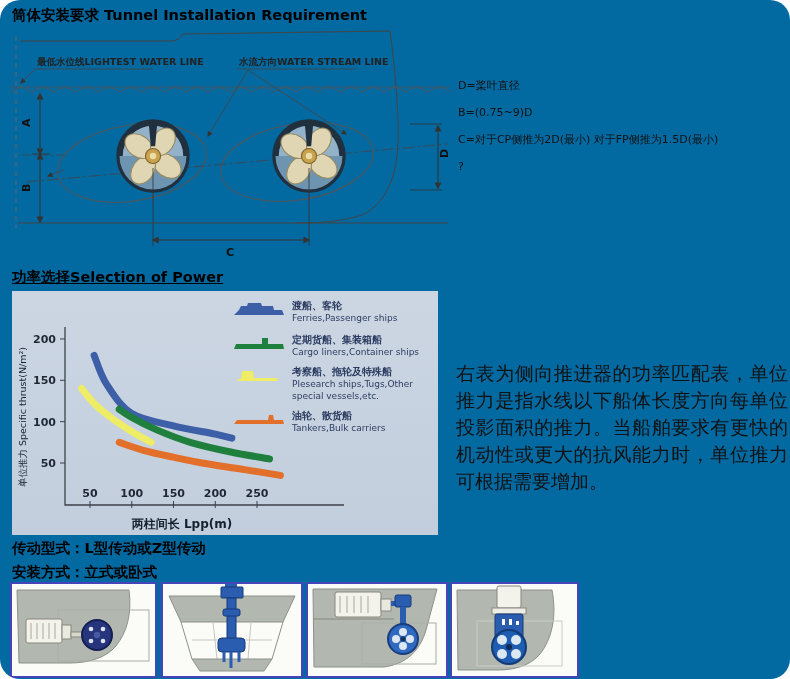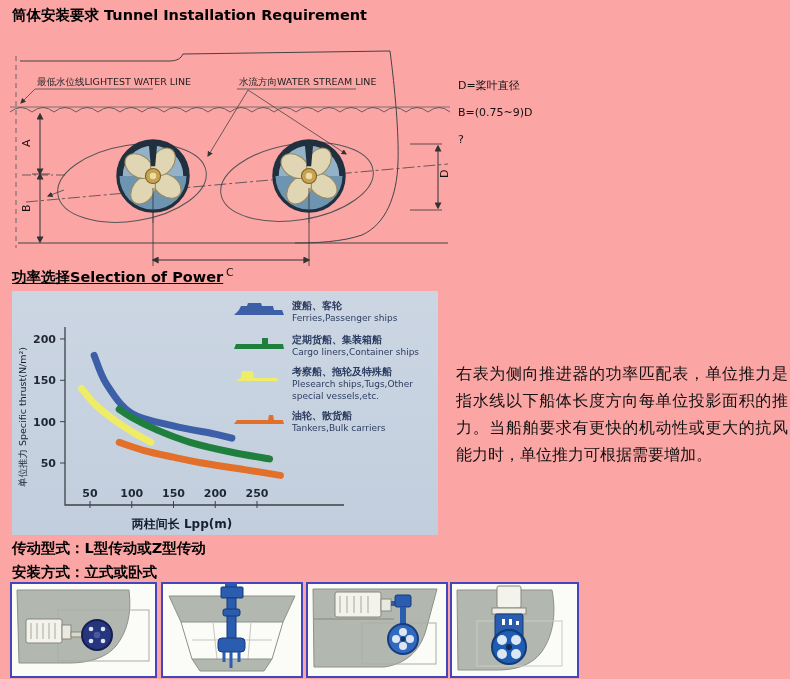--- a/index.html
+++ b/index.html
@@ -1,27 +1,27 @@
 <!DOCTYPE html>
 <html><head>
 <meta charset="utf-8">
 <style>
   html,body{margin:0;padding:0;background:#ffffff;}
-  #root{position:relative;width:790px;height:679px;background:#fca5a5;
-        font-family:"DejaVu Sans","Liberation Sans",sans-serif;overflow:hidden;color:#000;}
+  #root{position:relative;width:790px;height:679px;background:#0369a1;
+        font-family:"DejaVu Sans","Liberation Sans",sans-serif;overflow:hidden;color:#000;border-radius:20px;}
   .h{position:absolute;font-weight:bold;font-size:14.5px;color:#000;white-space:nowrap;}
   #title1{left:12px;top:6px;}
   #title2{left:12px;top:268px;text-decoration:underline;}
   #title3{left:12px;top:539px;}
   #title4{left:12px;top:563px;}
-  #diagram-wrap{position:absolute;left:10px;top:44px;width:444px;height:236px;}
+  #diagram-wrap{position:absolute;left:10px;top:24px;width:444px;height:236px;font-weight:bold;}
   #formulas{position:absolute;left:458px;top:72px;width:328px;font-size:11px;line-height:27px;color:#111;}
   #chart-wrap{position:absolute;left:12px;top:291px;width:426px;height:244px;}
   #power-chart{display:block;}
-  #note{position:absolute;left:456px;top:360px;width:332px;font-size:16px;line-height:27px;color:#111;text-align:justify;}
+  #note{position:absolute;left:456px;top:360px;width:332px;font-size:19px;line-height:27px;color:#111;text-align:justify;}
   .panel{position:absolute;top:582px;height:96px;border:2px solid #4444bb;background:#fff;box-sizing:border-box;}
   .panel svg{display:block;width:100%;height:100%;}
   #panel1{left:10px;width:147px;}
   #panel2{left:161px;width:142px;}
   #panel3{left:306px;width:142px;}
   #panel4{left:450px;width:129px;}
   
   .dlabel{font-size:9.5px;fill:#222;}
   .dim{font-size:11px;fill:#111;}
   
@@ -117,20 +117,21 @@
         <path d="M299,144 V222" stroke-width="0.8"></path>
         <path d="M143,216 H299" marker-start="url(#arr)" marker-end="url(#arr)"></path>
         <text class="dim" x="216" y="232" stroke="none" fill="#111">C</text>
       </g>
     </svg>
   </div>
 
   <div id="formulas">
     <div>D=桨叶直径</div>
     <div>B=(0.75~9)D</div>
+    <div>C=对于CP侧推为2D(最小) 对于FP侧推为1.5D(最小)</div>
     <div>?</div>
   </div>
 
   <div class="h" id="title2">功率选择Selection of Power</div>
 
   <div id="chart-wrap">
     <svg id="power-chart" width="426" height="244" viewBox="0 0 426 244">
       <defs>
         <linearGradient id="chartbg" x1="0" y1="0" x2="0" y2="1">
           <stop offset="0" stop-color="#ccd6e3"></stop>

